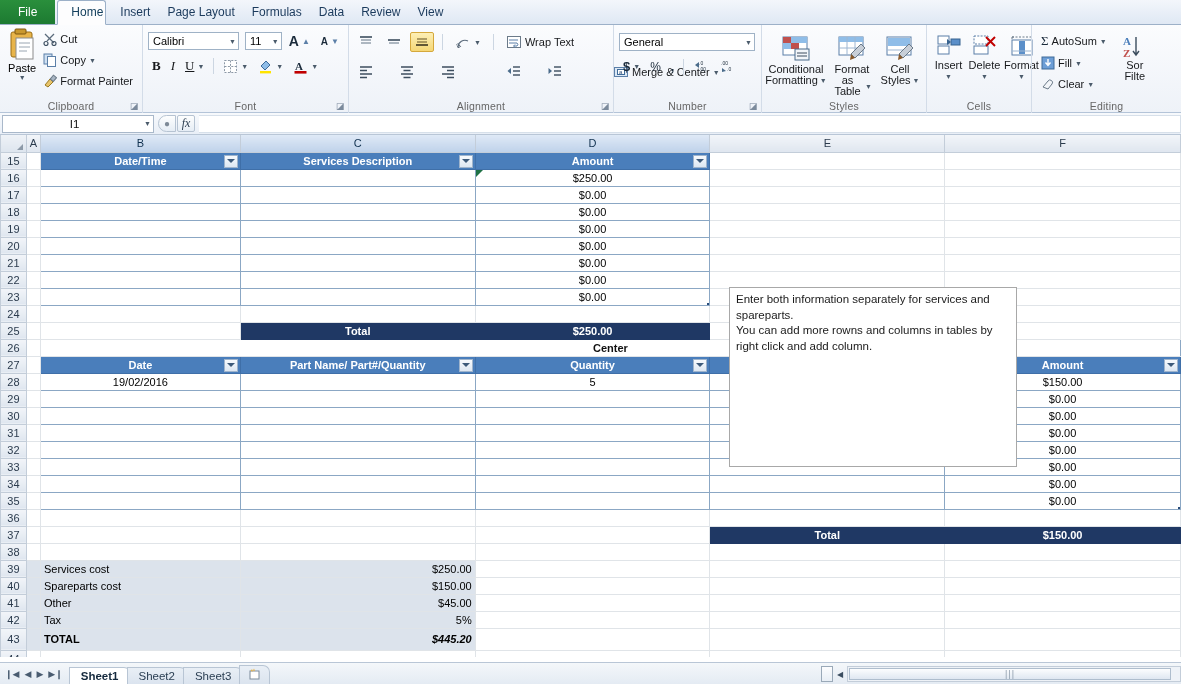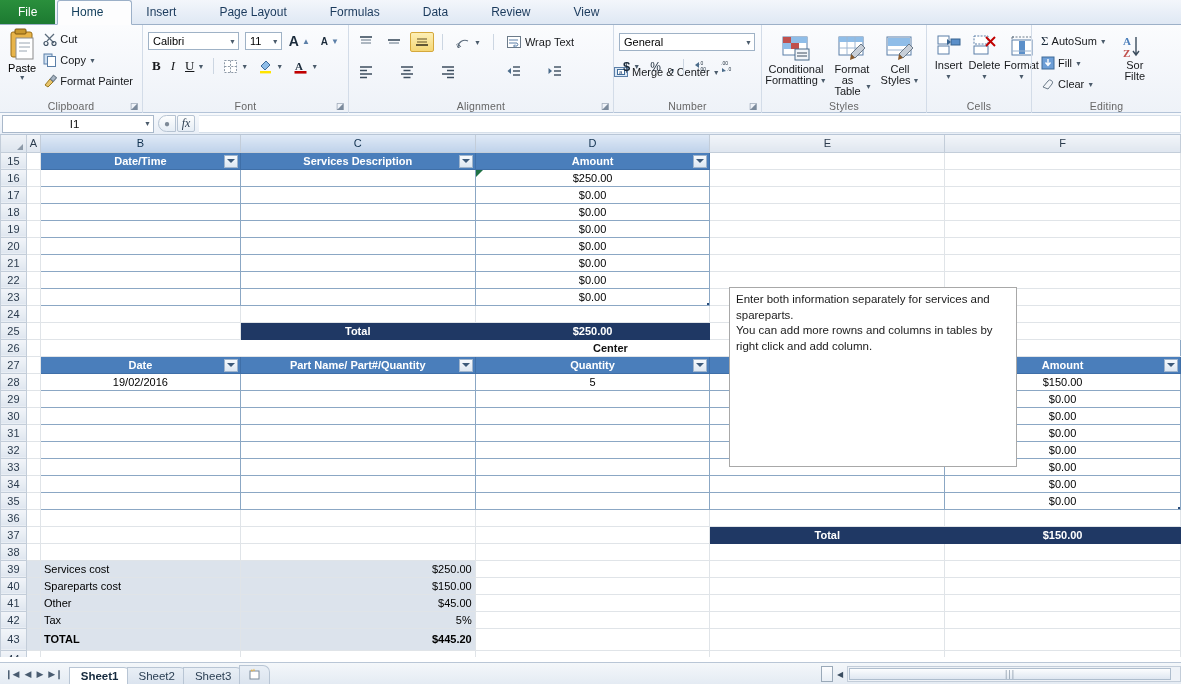--- a/index.html
+++ b/index.html
@@ -12,21 +12,21 @@
   }
   #app { position: relative; width: 1181px; height: 684px; }
 
   
   .tabstrip {
     height: 25px; background: linear-gradient(#f3f6fb,#dfe8f4);
     border-bottom: 1px solid #9cb0c8; display: flex; align-items: flex-end;
     position: relative;
   }
   .tab {
-    padding: 4px 28px 5px 13px; font-size: 12px; color: #1b3a5c;
+    padding: 4px 2px 5px 13px; font-size: 12px; color: #1b3a5c;
     border: 1px solid transparent; border-bottom: none; line-height: 14px;
   }
   .tab.file {
     background: linear-gradient(#2a8f3c,#1c7a31); color: #fff;
     padding: 5px 18px 5px 18px; font-size: 12px; margin-right: 2px;
     border: none;
   }
   .tab.active {
     background: #fdfdfe; border: 1px solid #9cb0c8; border-bottom: 1px solid #fdfdfe;
     border-radius: 3px 3px 0 0; margin-bottom: -1px; color: #15405e;
@@ -155,21 +155,21 @@
     border: 1px solid #1f3864 !important;
   }
   .labor-row { text-align: center; font-weight: bold; color:#111;
                border-left: 1px solid #8ba7c4 !important; border-right: 1px solid #8ba7c4 !important;
                background:#fff; }
   .summary { background: #dce3ec; }
   .summary.bold { font-weight: bold; }
   .amt { text-align: center; }
   .center { text-align: center; }
   .right { text-align: right; }
-  .big { font-size: 14.5px; font-weight: bold; }
+  .big { font-size: 14.5px; font-weight: bold; font-style: italic; }
 
   .greenmark {
     position: absolute; left: 0; top: 0; width: 0; height: 0;
     border-left: 7px solid #1e7145; border-bottom: 7px solid transparent;
   }
   .sel-handle {
     position:absolute; right:-2px; bottom:-2px; width:5px; height:5px;
     background:#2a4d7a; border:1px solid #fff;
   }
 

